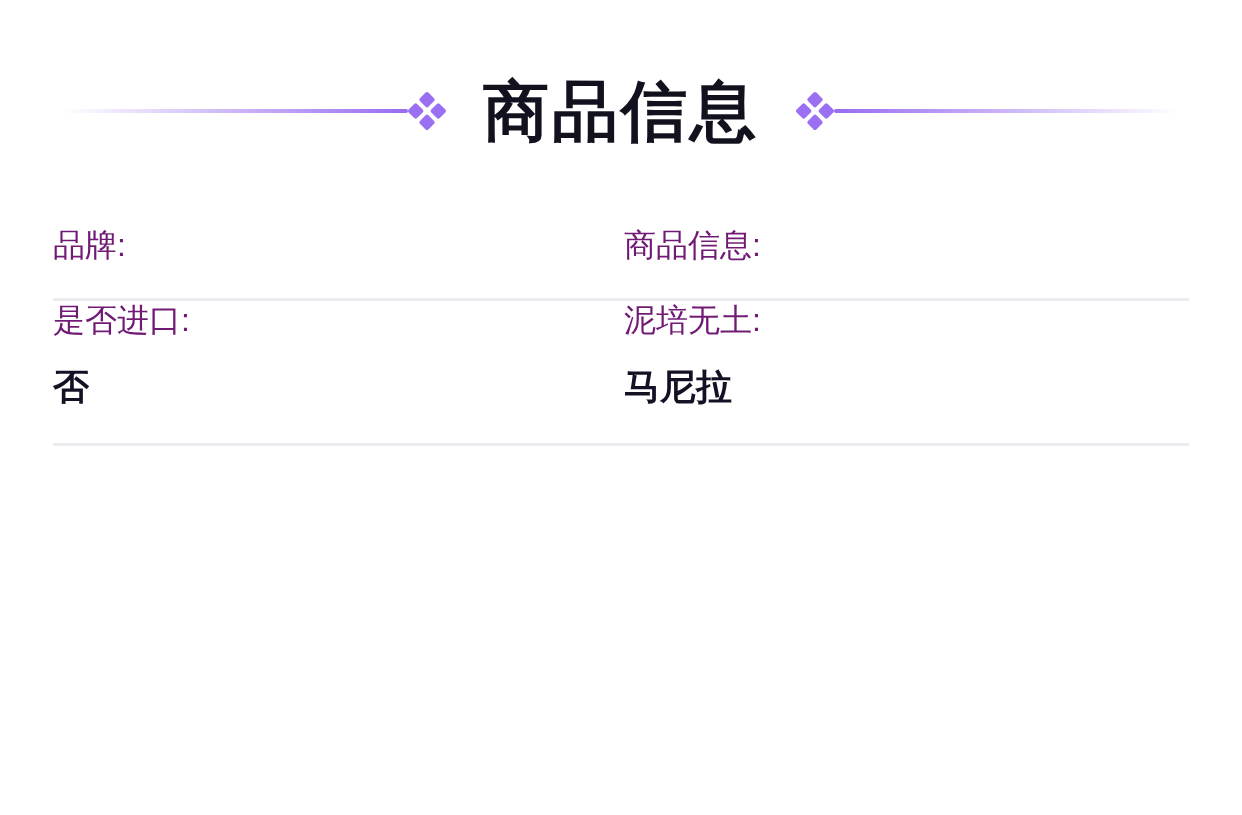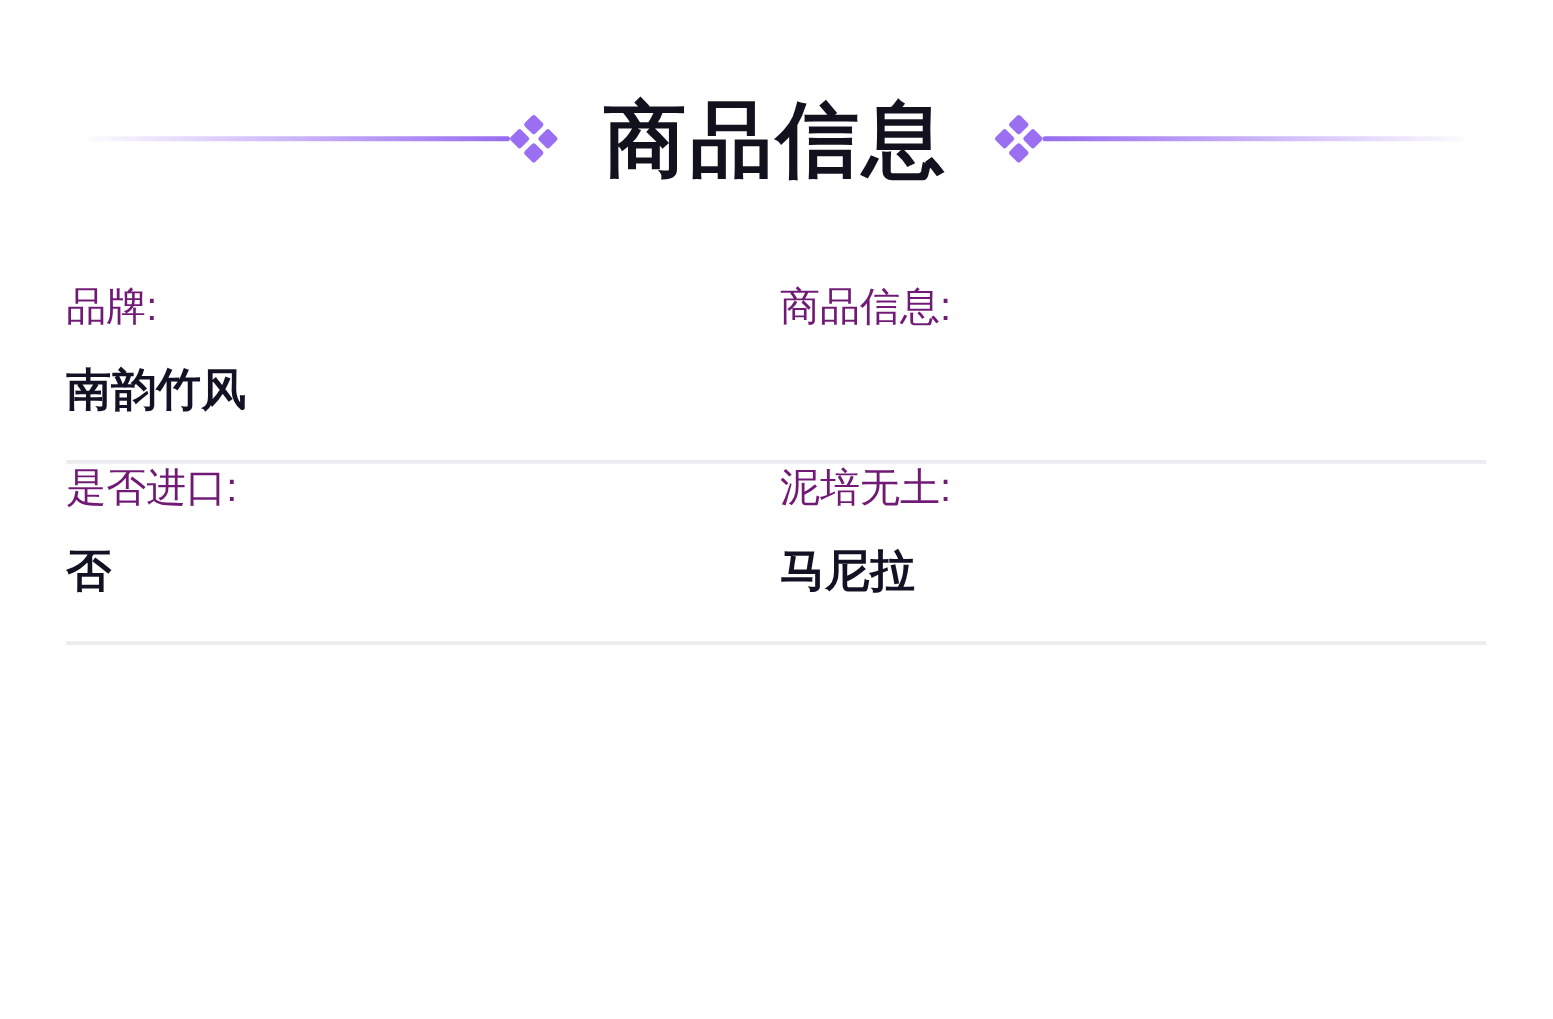--- a/index.html
+++ b/index.html
@@ -114,21 +114,20 @@
         <i></i>
     </div>
     <div class="header-line right"></div>
   </div>
 
   <div class="info-list">
 
     <div class="info-row">
       <div class="info-cell">
         <p class="info-label">品牌:</p>
-        <p class="info-value">南韵竹风</p>
       </div>
       <div class="info-cell">
         <p class="info-label">商品信息:</p>
       </div>
     </div>
 
     <div class="info-row">
       <div class="info-cell">
         <p class="info-label">是否进口:</p>
         <p class="info-value">否</p>

